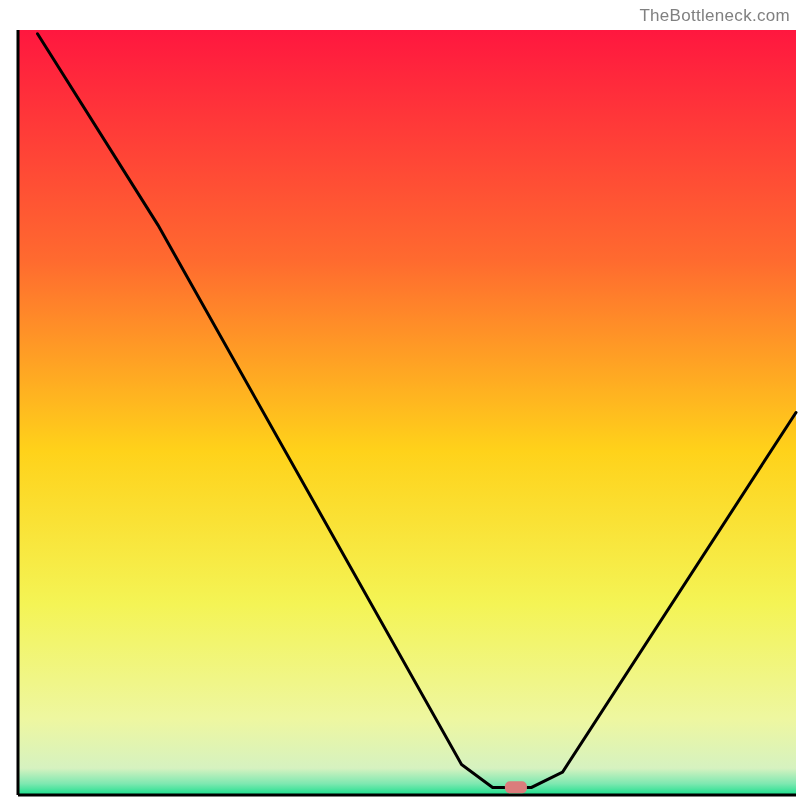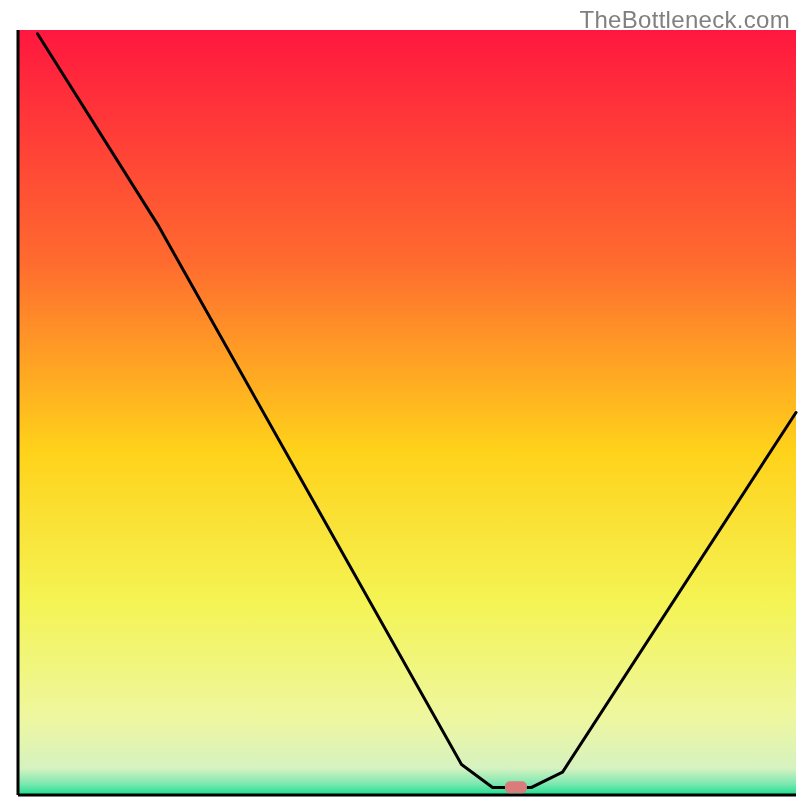--- a/index.html
+++ b/index.html
@@ -12,21 +12,21 @@
   }
   .chart-container {
     position: relative;
     width: 800px;
     height: 800px;
   }
   .watermark {
     position: absolute;
     top: 6px;
     right: 10px;
-    font-size: 24px;
+    font-size: 17px;
     color: #808080;
     font-weight: 500;
     letter-spacing: 0.3px;
     z-index: 3;
   }
   svg.plot {
     position: absolute;
     top: 0;
     left: 0;
   }

